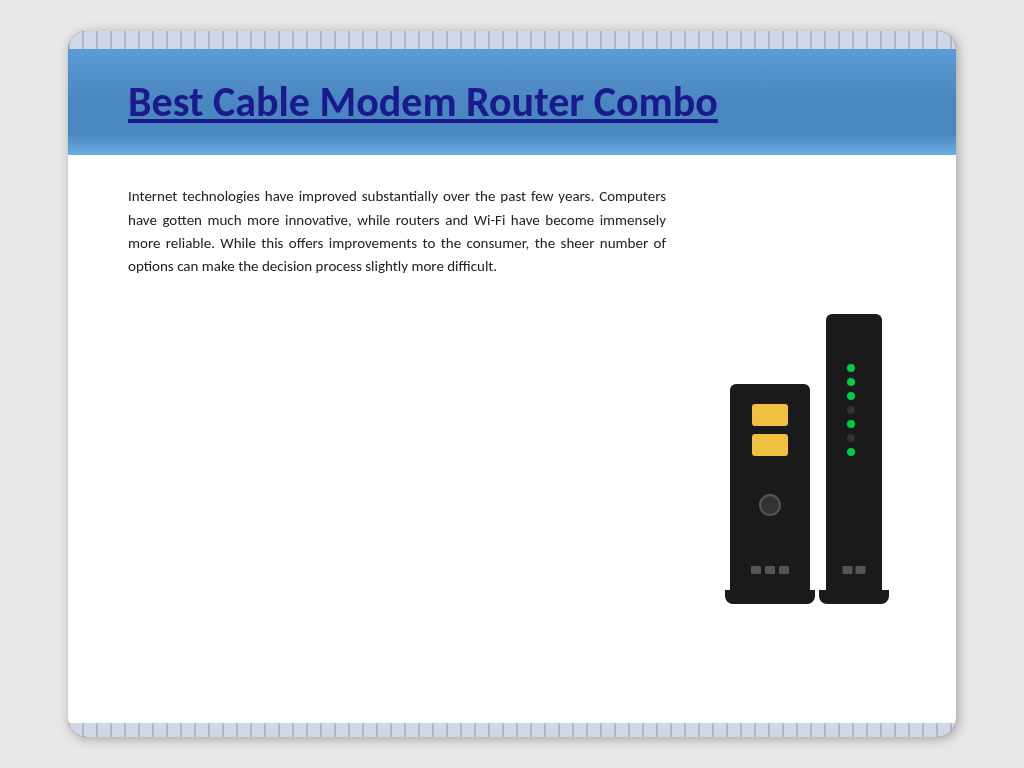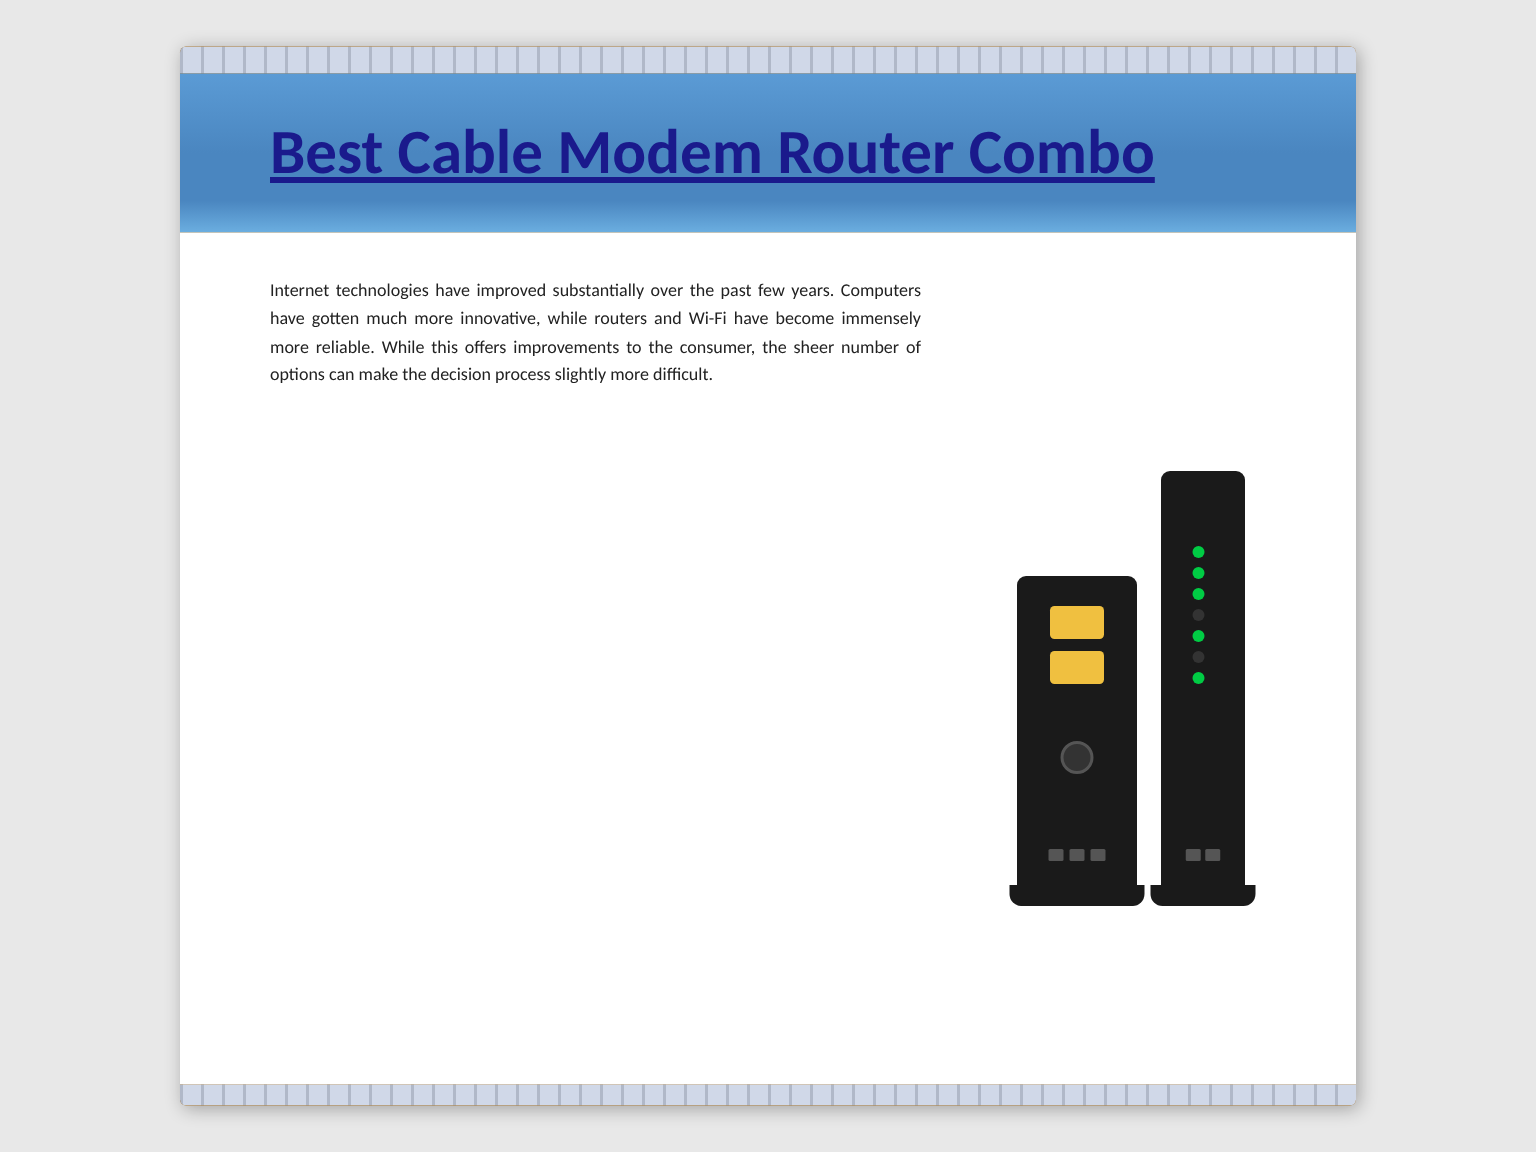--- a/index.html
+++ b/index.html
@@ -8,24 +8,24 @@
       width: 1024px;
       height: 768px;
       background: #e8e8e8;
       display: flex;
       align-items: center;
       justify-content: center;
       font-family: 'Calibri', 'Segoe UI', Arial, sans-serif;
     }
 
     .slide-container {
-      width: 784px;
+      width: 888px;
       height: 706px;
-      background: #a16207;
-      border-radius: 4px;
+      background: #be185d;
+      border-radius: 19px;
       overflow: hidden;
       display: flex;
       flex-direction: column;
       box-shadow: 2px 2px 12px rgba(0,0,0,0.3);
     }
 
     
     .top-stripe {
       height: 18px;
       background: repeating-linear-gradient(
@@ -64,21 +64,21 @@
     }
 
     .left-content {
       flex: 1;
       display: flex;
       flex-direction: column;
       gap: 22px;
     }
 
     .body-text {
-      font-size: 12px;
+      font-size: 15px;
       line-height: 1.55;
       color: #222;
       text-align: justify;
     }
 
     .highlight-box {
       background: #8b1a1a;
       padding: 22px 24px;
       border-radius: 2px;
     }

